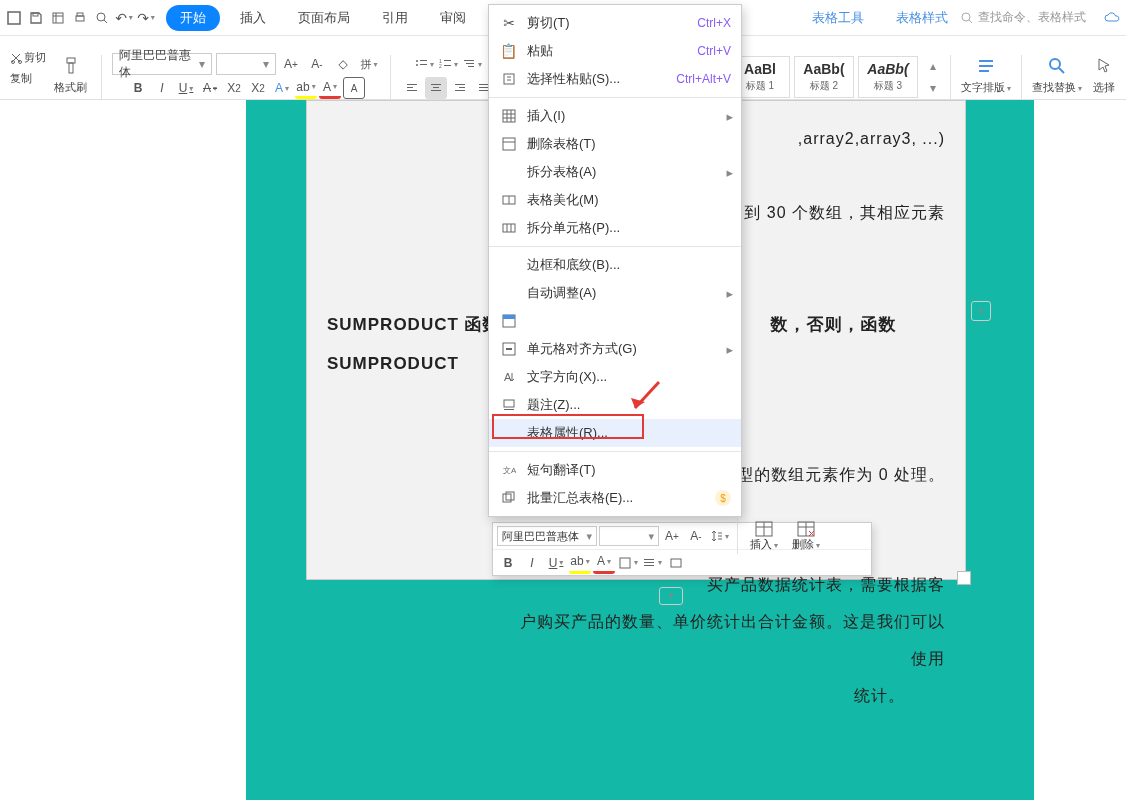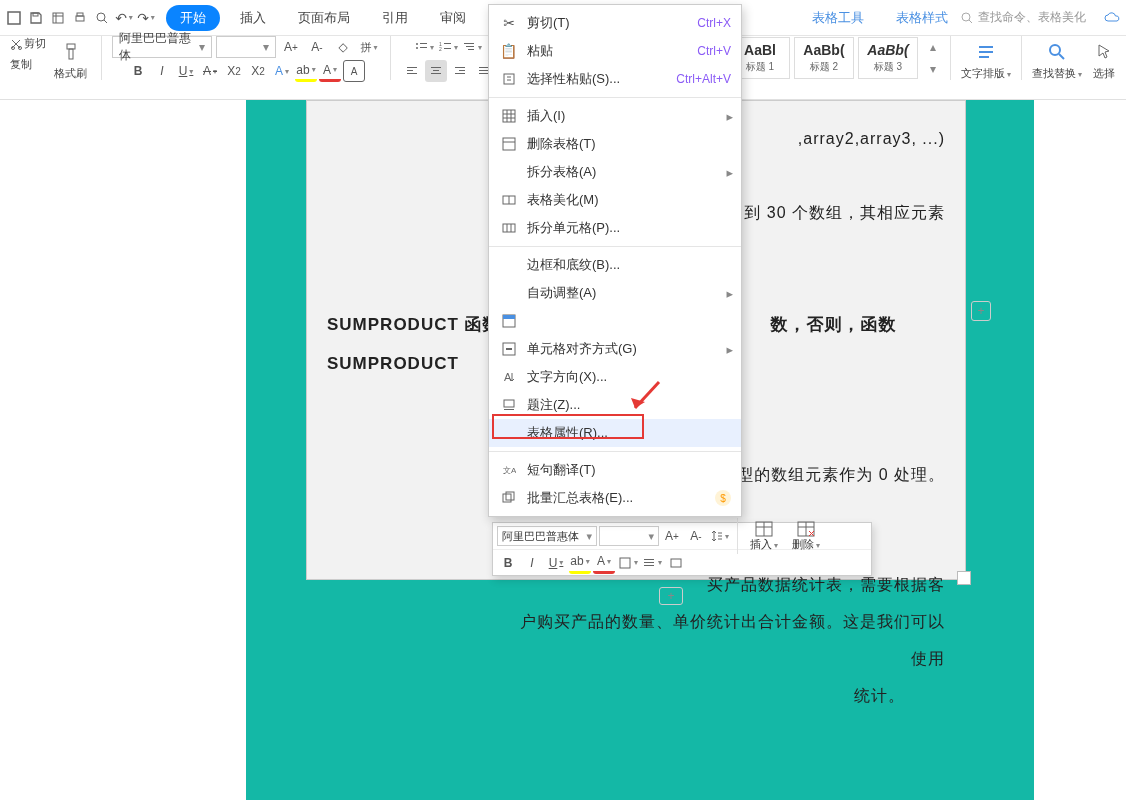--- a/index.html
+++ b/index.html
@@ -6,21 +6,21 @@
     body{background:#fff;width:1126px;height:805px;overflow:hidden;font-size:12px;color:#333;position:relative}
     .topbar{height:36px;display:flex;align-items:center;border-bottom:1px solid #e5e5e5;padding:0 4px}
     .qat{display:flex;align-items:center;gap:2px}
     .qicon{width:20px;height:20px;display:flex;align-items:center;justify-content:center;color:#555;cursor:pointer;border-radius:3px}
     .tabs{display:flex;align-items:center;margin-left:10px;gap:8px}
     .tab{padding:4px 12px;cursor:pointer;font-size:13px;color:#444}
     .tab.active{background:#0a84ff;color:#fff;border-radius:14px;padding:4px 14px}
     .tab.tool{color:#4a90e2}
     .search{margin-left:auto;display:flex;align-items:center;gap:6px}
     .searchbox{display:flex;align-items:center;color:#999;gap:4px}
-    .ribbon{height:64px;display:flex;align-items:flex-start;border-bottom:1px solid #e0e0e0;padding:0 6px;gap:2px;background:#fff}
+    .ribbon{height:64px;display:flex;align-items:flex-end;border-bottom:1px solid #e0e0e0;padding:0 6px;gap:2px;background:#fff}
     .rgroup{display:flex;flex-direction:column;align-items:center;gap:2px;padding:0 4px}
     .rbig{display:flex;flex-direction:column;align-items:center;gap:2px;padding:4px;cursor:pointer;border-radius:3px}
     .ricon{width:24px;height:24px;display:flex;align-items:center;justify-content:center;font-size:18px;color:#555}
     .rlbl{font-size:11px;color:#444;white-space:nowrap}
     .vsplit{width:1px;height:44px;background:#e0e0e0;margin:0 4px}
     .fontsel{display:flex;gap:4px;align-items:center}
     .sel{border:1px solid #ccc;height:22px;display:flex;align-items:center;padding:0 6px;font-size:12px;color:#444;background:#fff;gap:4px}
     .fontrow{display:flex;gap:2px;align-items:center}
     .ti{width:22px;height:22px;display:flex;align-items:center;justify-content:center;cursor:pointer;color:#555;border-radius:3px}
     .styles{display:flex;gap:4px;align-items:center}
@@ -103,21 +103,21 @@
   <div class="tabs">
     <div class="tab tool">表格工具</div>
     <div class="tab tool">表格样式</div>
   </div>
   <div class="search">
     <div class="searchbox">
       <svg width="14" height="14" viewBox="0 0 14 14">
           <circle cx="6" cy="6" r="4" fill="none" stroke="#aaa"></circle>
           <path d="M9 9l3 3" stroke="#aaa"></path>
         </svg>
-      <span>查找命令、表格美化</span>
+      <span>查找命令、表格样式</span>
     </div>
     <div class="qicon" style="margin-left:10px">
         <svg width="16" height="12" viewBox="0 0 16 12">
           <path d="M4 9a3 3 0 010-6 4 4 0 017.5 1A2.5 2.5 0 0113 9H4z" fill="none" stroke="#4a90e2"></path>
         </svg>
       </div>
   </div>
 </div>
 
 <div class="ribbon">

